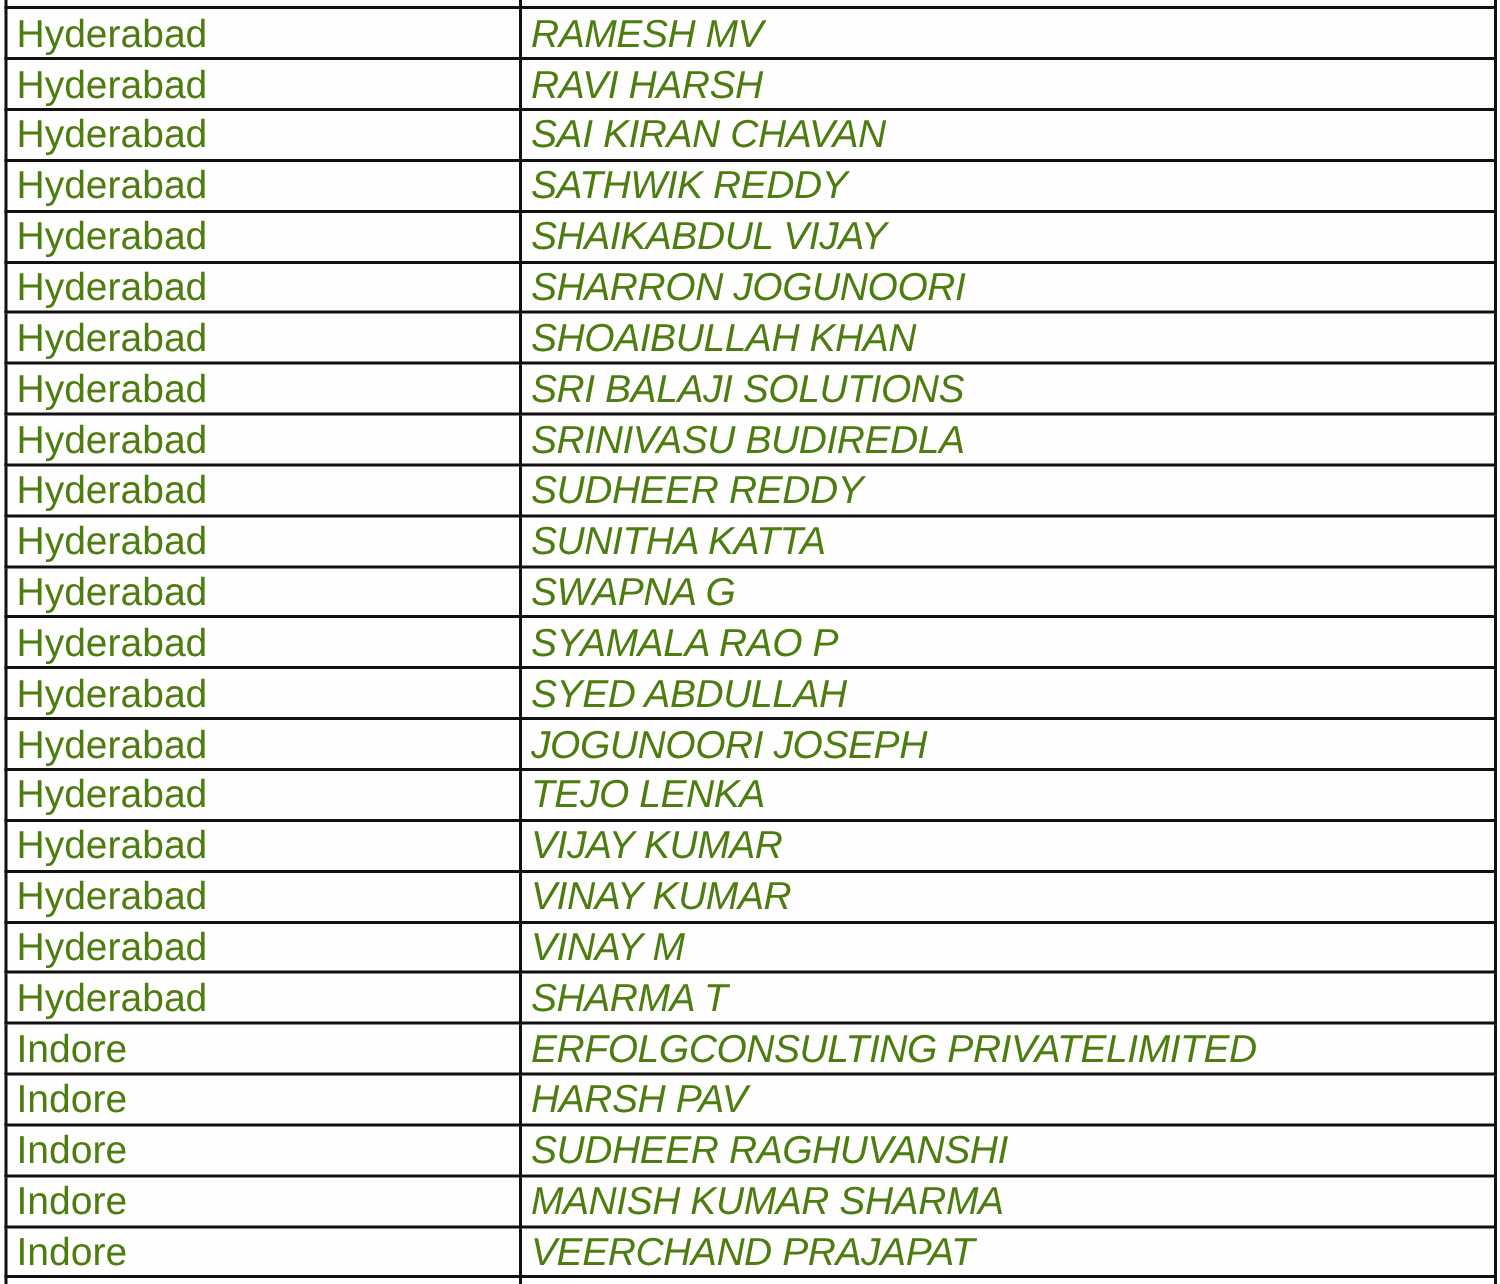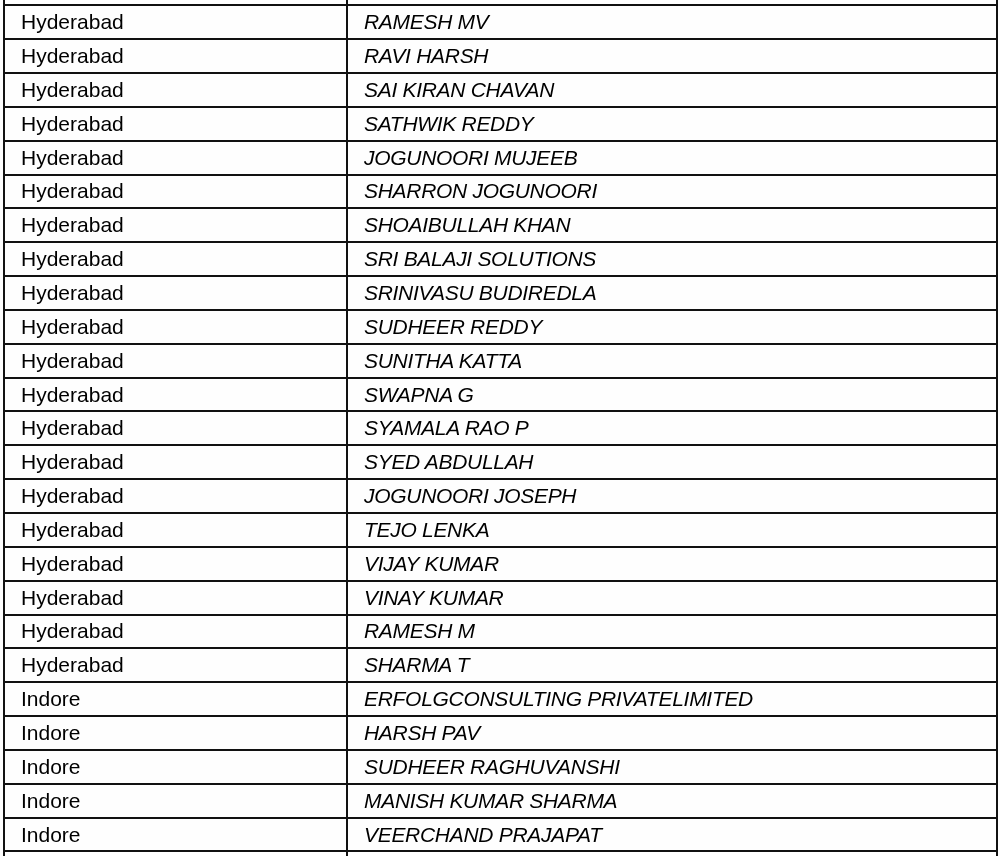--- a/index.html
+++ b/index.html
@@ -17,24 +17,24 @@
     top: -29.5px;
     width: 993px;
     border-collapse: collapse;
     table-layout: fixed;
   }
   table.grid col.city-col { width: 343px; }
   table.grid col.name-col { width: 650px; }
   table.grid tr { height: 33.85px; }
   table.grid td {
     border: 2px solid #111111;
-    padding: 0 4px 1px 16px;
-    font-size: 21px;
+    padding: 0 4px 1px 6px;
+    font-size: 26px;
     line-height: 1;
-    color: #000000;
+    color: #4d7c0f;
     white-space: nowrap;
     overflow: hidden;
     vertical-align: middle;
     background: #fefefe;
   }
   td.name-cell { letter-spacing: -0.3px; font-style: italic; }
   tr.partial-row td { background: #ffffff; }
 </style>
 </head>
 <body>
@@ -62,21 +62,21 @@
         <tr>
           <td class="city-cell">Hyderabad</td>
           <td class="name-cell">SAI KIRAN CHAVAN</td>
         </tr>
         <tr>
           <td class="city-cell">Hyderabad</td>
           <td class="name-cell">SATHWIK REDDY</td>
         </tr>
         <tr>
           <td class="city-cell">Hyderabad</td>
-          <td class="name-cell">JOGUNOORI MUJEEB</td>
+          <td class="name-cell">SHAIKABDUL VIJAY</td>
         </tr>
         <tr>
           <td class="city-cell">Hyderabad</td>
           <td class="name-cell">SHARRON JOGUNOORI</td>
         </tr>
         <tr>
           <td class="city-cell">Hyderabad</td>
           <td class="name-cell">SHOAIBULLAH KHAN</td>
         </tr>
         <tr>
@@ -118,21 +118,21 @@
         <tr>
           <td class="city-cell">Hyderabad</td>
           <td class="name-cell">VIJAY KUMAR</td>
         </tr>
         <tr>
           <td class="city-cell">Hyderabad</td>
           <td class="name-cell">VINAY KUMAR</td>
         </tr>
         <tr>
           <td class="city-cell">Hyderabad</td>
-          <td class="name-cell">RAMESH M</td>
+          <td class="name-cell">VINAY M</td>
         </tr>
         <tr>
           <td class="city-cell">Hyderabad</td>
           <td class="name-cell">SHARMA T</td>
         </tr>
         <tr>
           <td class="city-cell">Indore</td>
           <td class="name-cell">ERFOLGCONSULTING PRIVATELIMITED</td>
         </tr>
         <tr>

